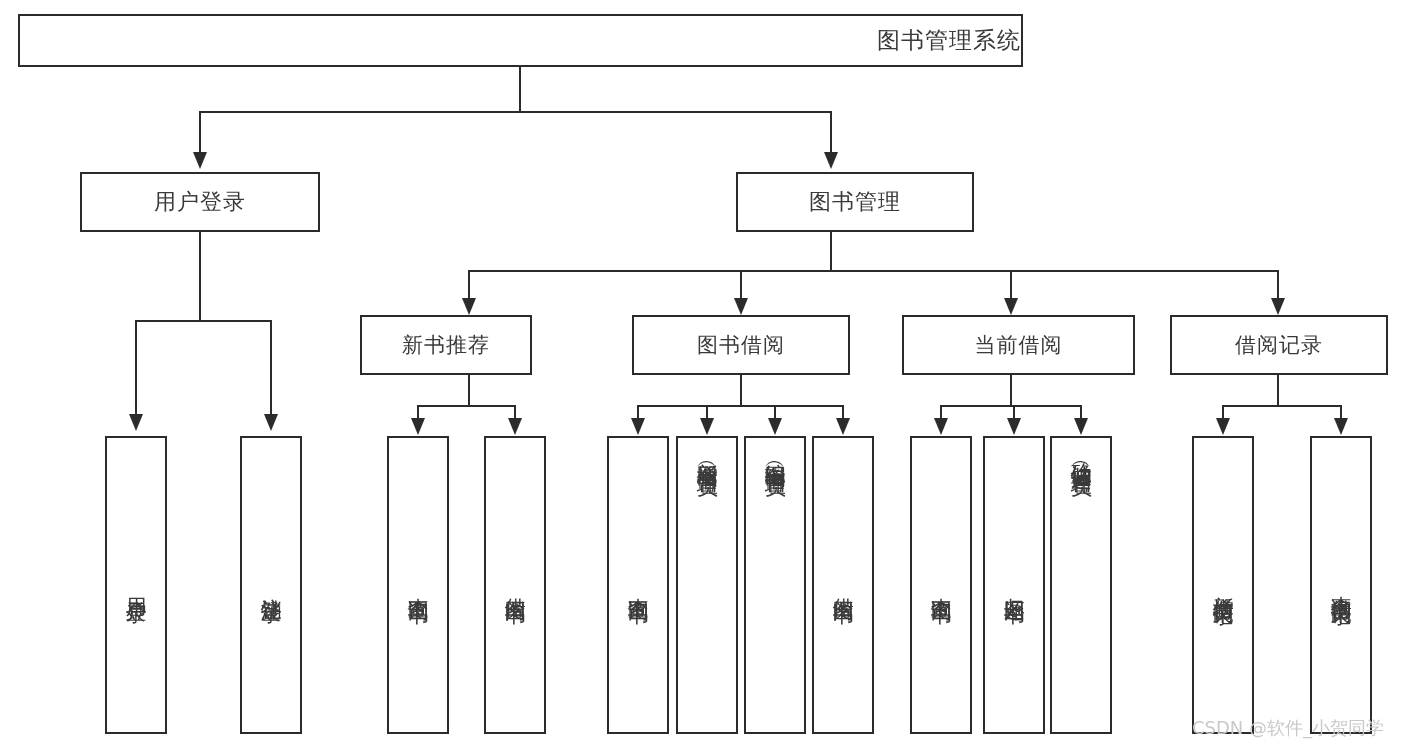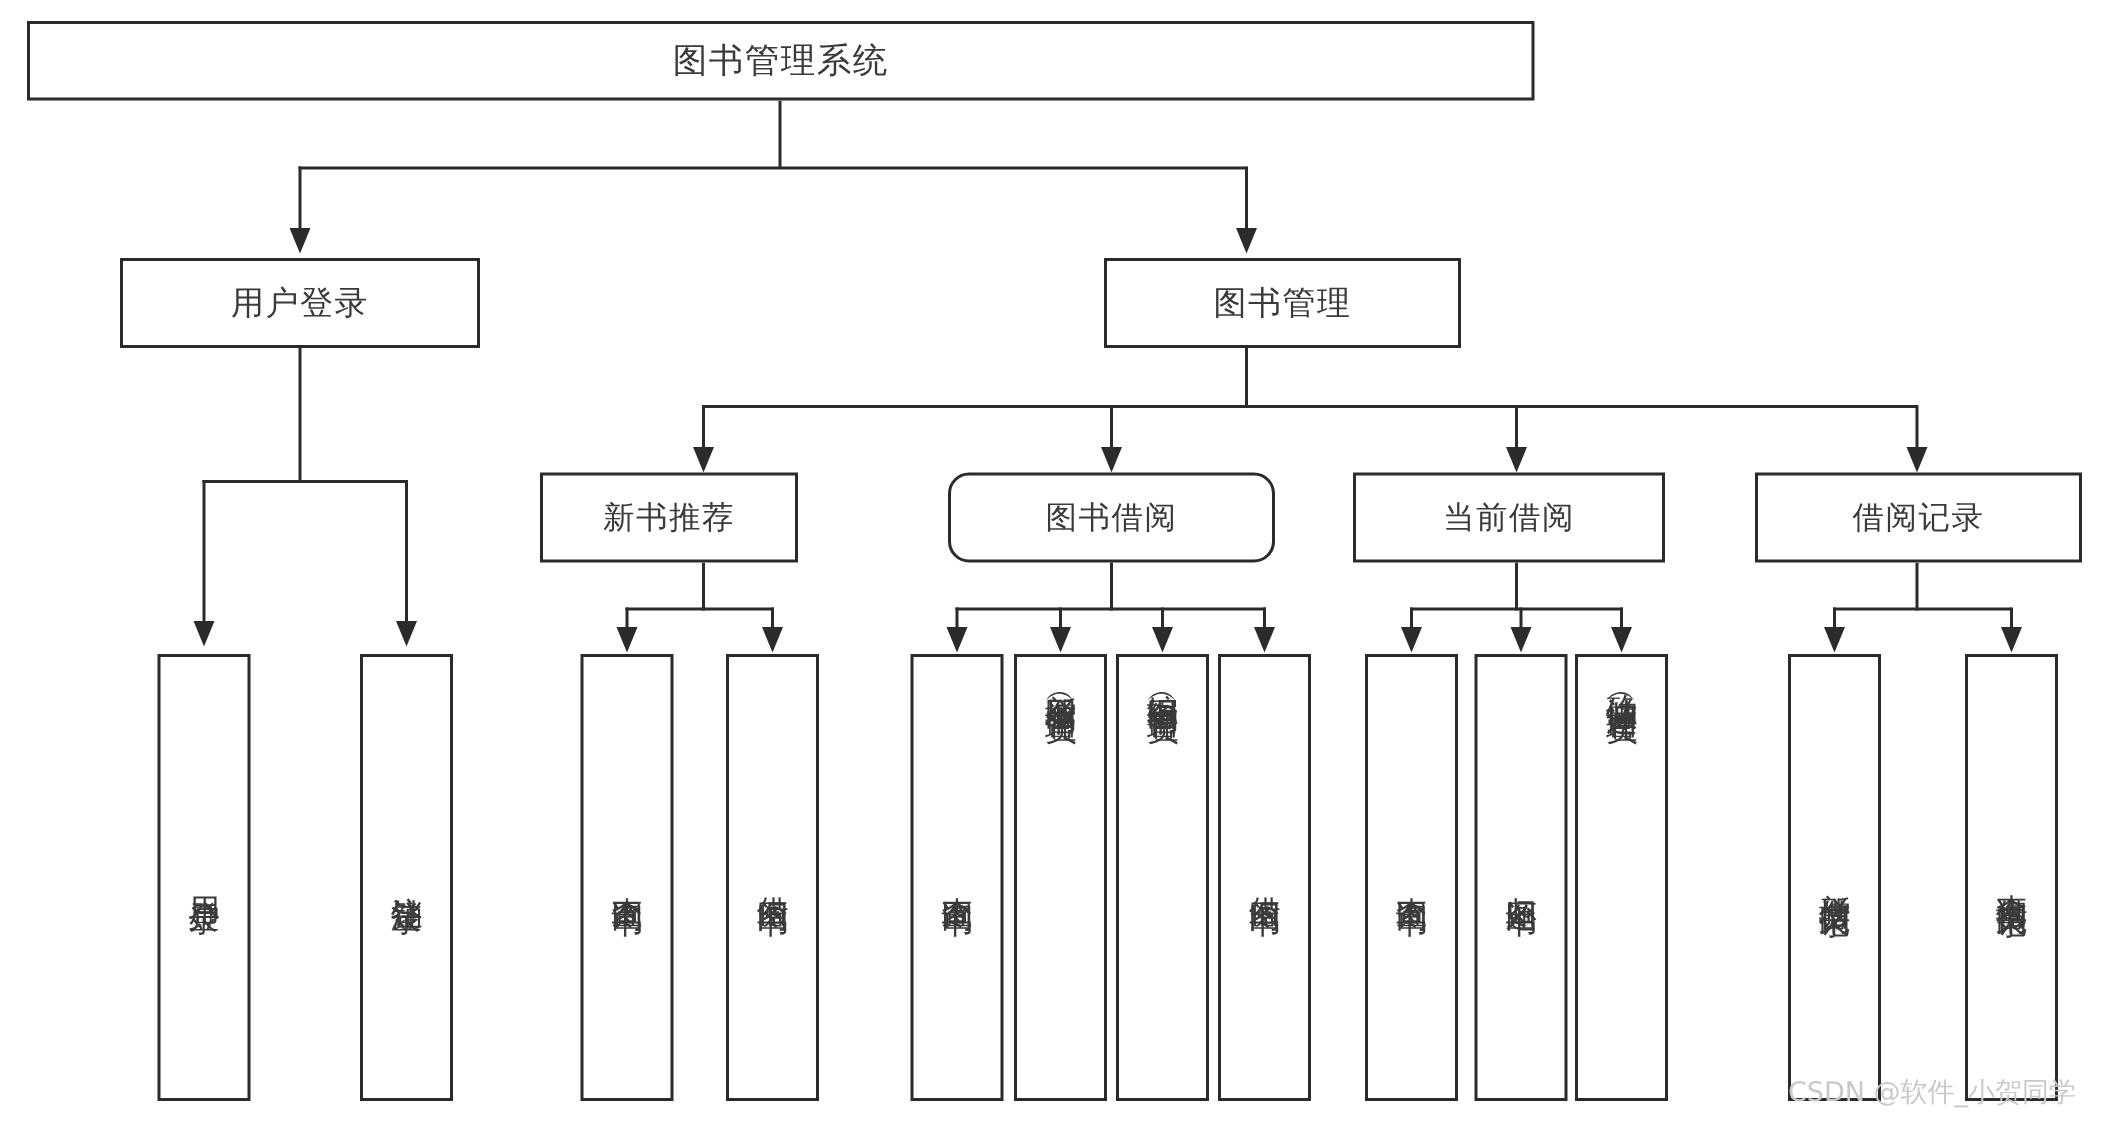--- a/index.html
+++ b/index.html
@@ -154,38 +154,38 @@
   <div class="conn v" style="left:1080px; top:405px; height:15px;"></div>
   <div class="arrow" style="left:1074px; top:418px;"></div>
 
   <div class="conn v" style="left:1277px; top:375px; height:32px;"></div>
   <div class="conn h" style="left:1222px; top:405px; width:119px;"></div>
   <div class="conn v" style="left:1222px; top:405px; height:15px;"></div>
   <div class="arrow" style="left:1216px; top:418px;"></div>
   <div class="conn v" style="left:1340px; top:405px; height:15px;"></div>
   <div class="arrow" style="left:1334px; top:418px;"></div>
 
-  <div class="node root" style="left:18px; top:14px; width:1005px; height:53px;">
+  <div class="node root" style="left:18px; top:14px; width:1005px; height:53px;justify-content:flex-end;">
     <span class="node-label">图书管理系统</span>
   </div>
 
   <div class="node level1" style="left:80px; top:172px; width:240px; height:60px;">
     <span class="node-label">用户登录</span>
   </div>
   <div class="node level1" style="left:712px; top:172px; width:238px; height:60px;margin-left:24px;">
     <span class="node-label">图书管理</span>
   </div>
 
   <div class="node level2" style="left:360px; top:315px; width:172px; height:60px;">
     <span class="node-label">新书推荐</span>
   </div>
-  <div class="node level2" style="left:632px; top:315px; width:218px; height:60px;border-radius:14px;">
+  <div class="node level2" style="left:632px; top:315px; width:218px; height:60px;">
     <span class="node-label">图书借阅</span>
   </div>
-  <div class="node level2" style="left:902px; top:315px; width:208px; height:60px;">
+  <div class="node level2" style="left:902px; top:315px; width:233px; height:60px;">
     <span class="node-label">当前借阅</span>
   </div>
   <div class="node level2" style="left:1170px; top:315px; width:218px; height:60px;font-family:Liberation Mono, monospace;">
     <span class="node-label">借阅记录</span>
   </div>
 
   <div class="node leaf center-text" style="left:105px; top:436px; width:62px; height:298px;">
     <span class="node-label">用户登录</span>
   </div>
   <div class="node leaf center-text" style="left:240px; top:436px; width:62px; height:298px;">

